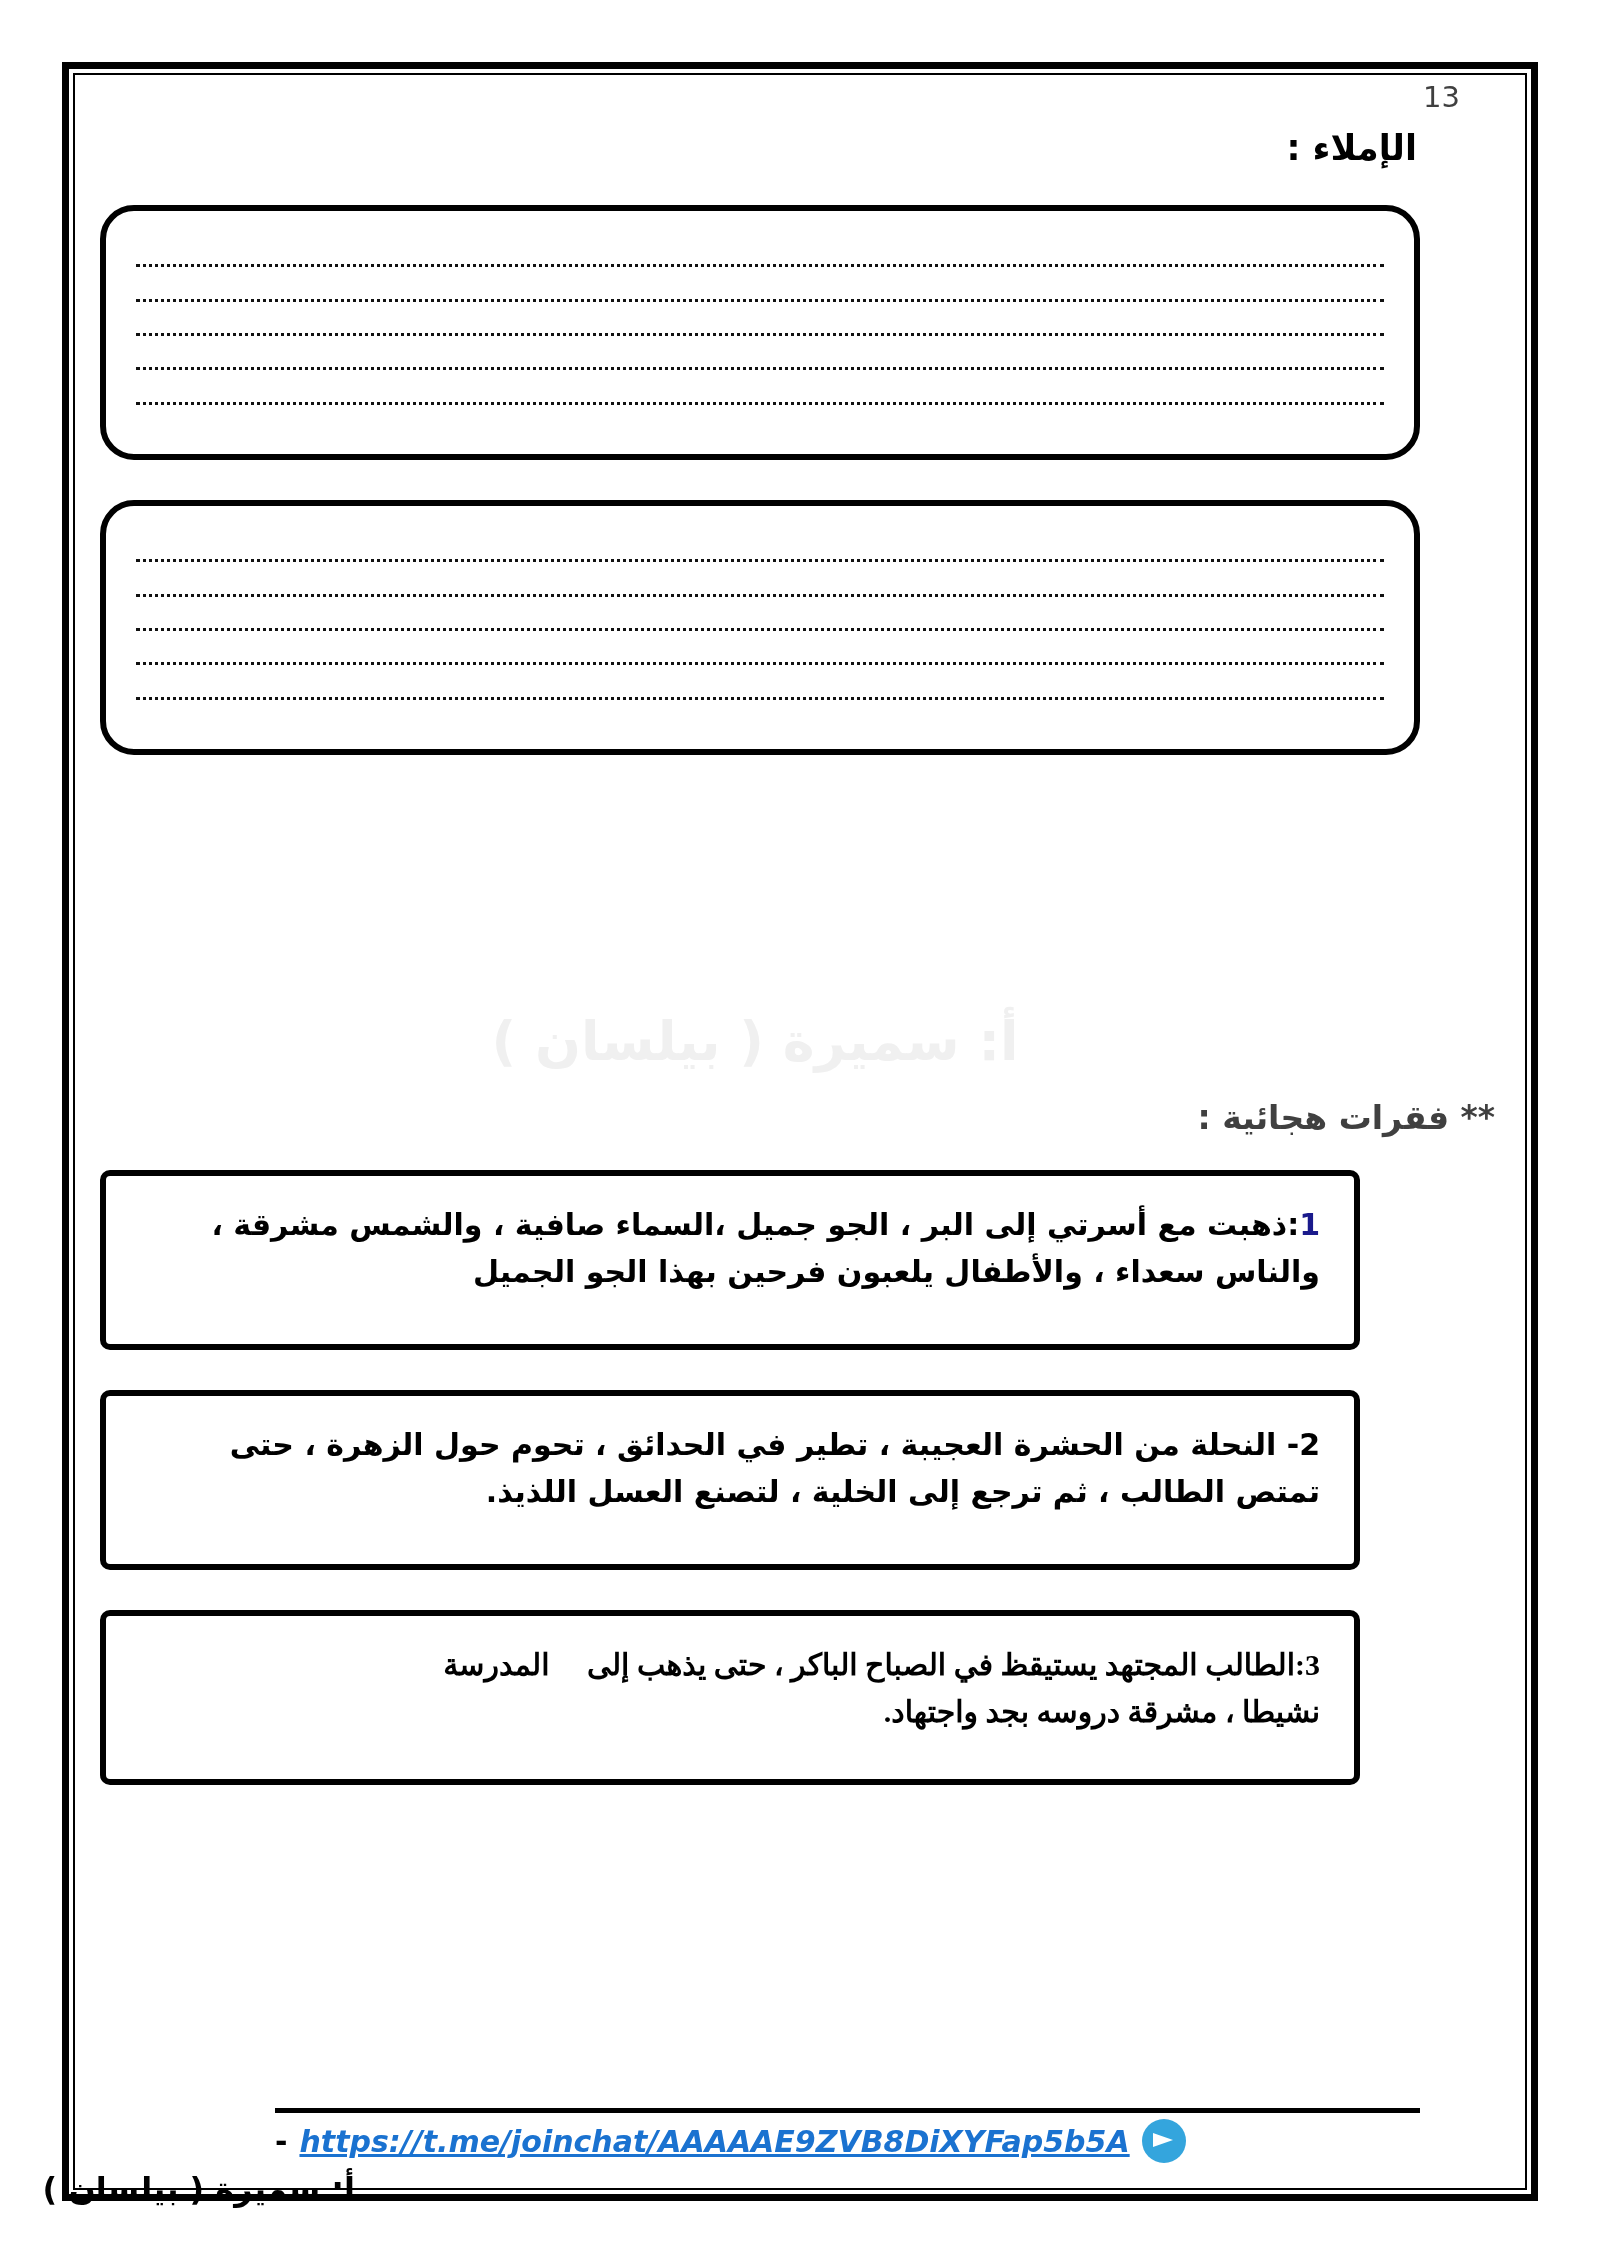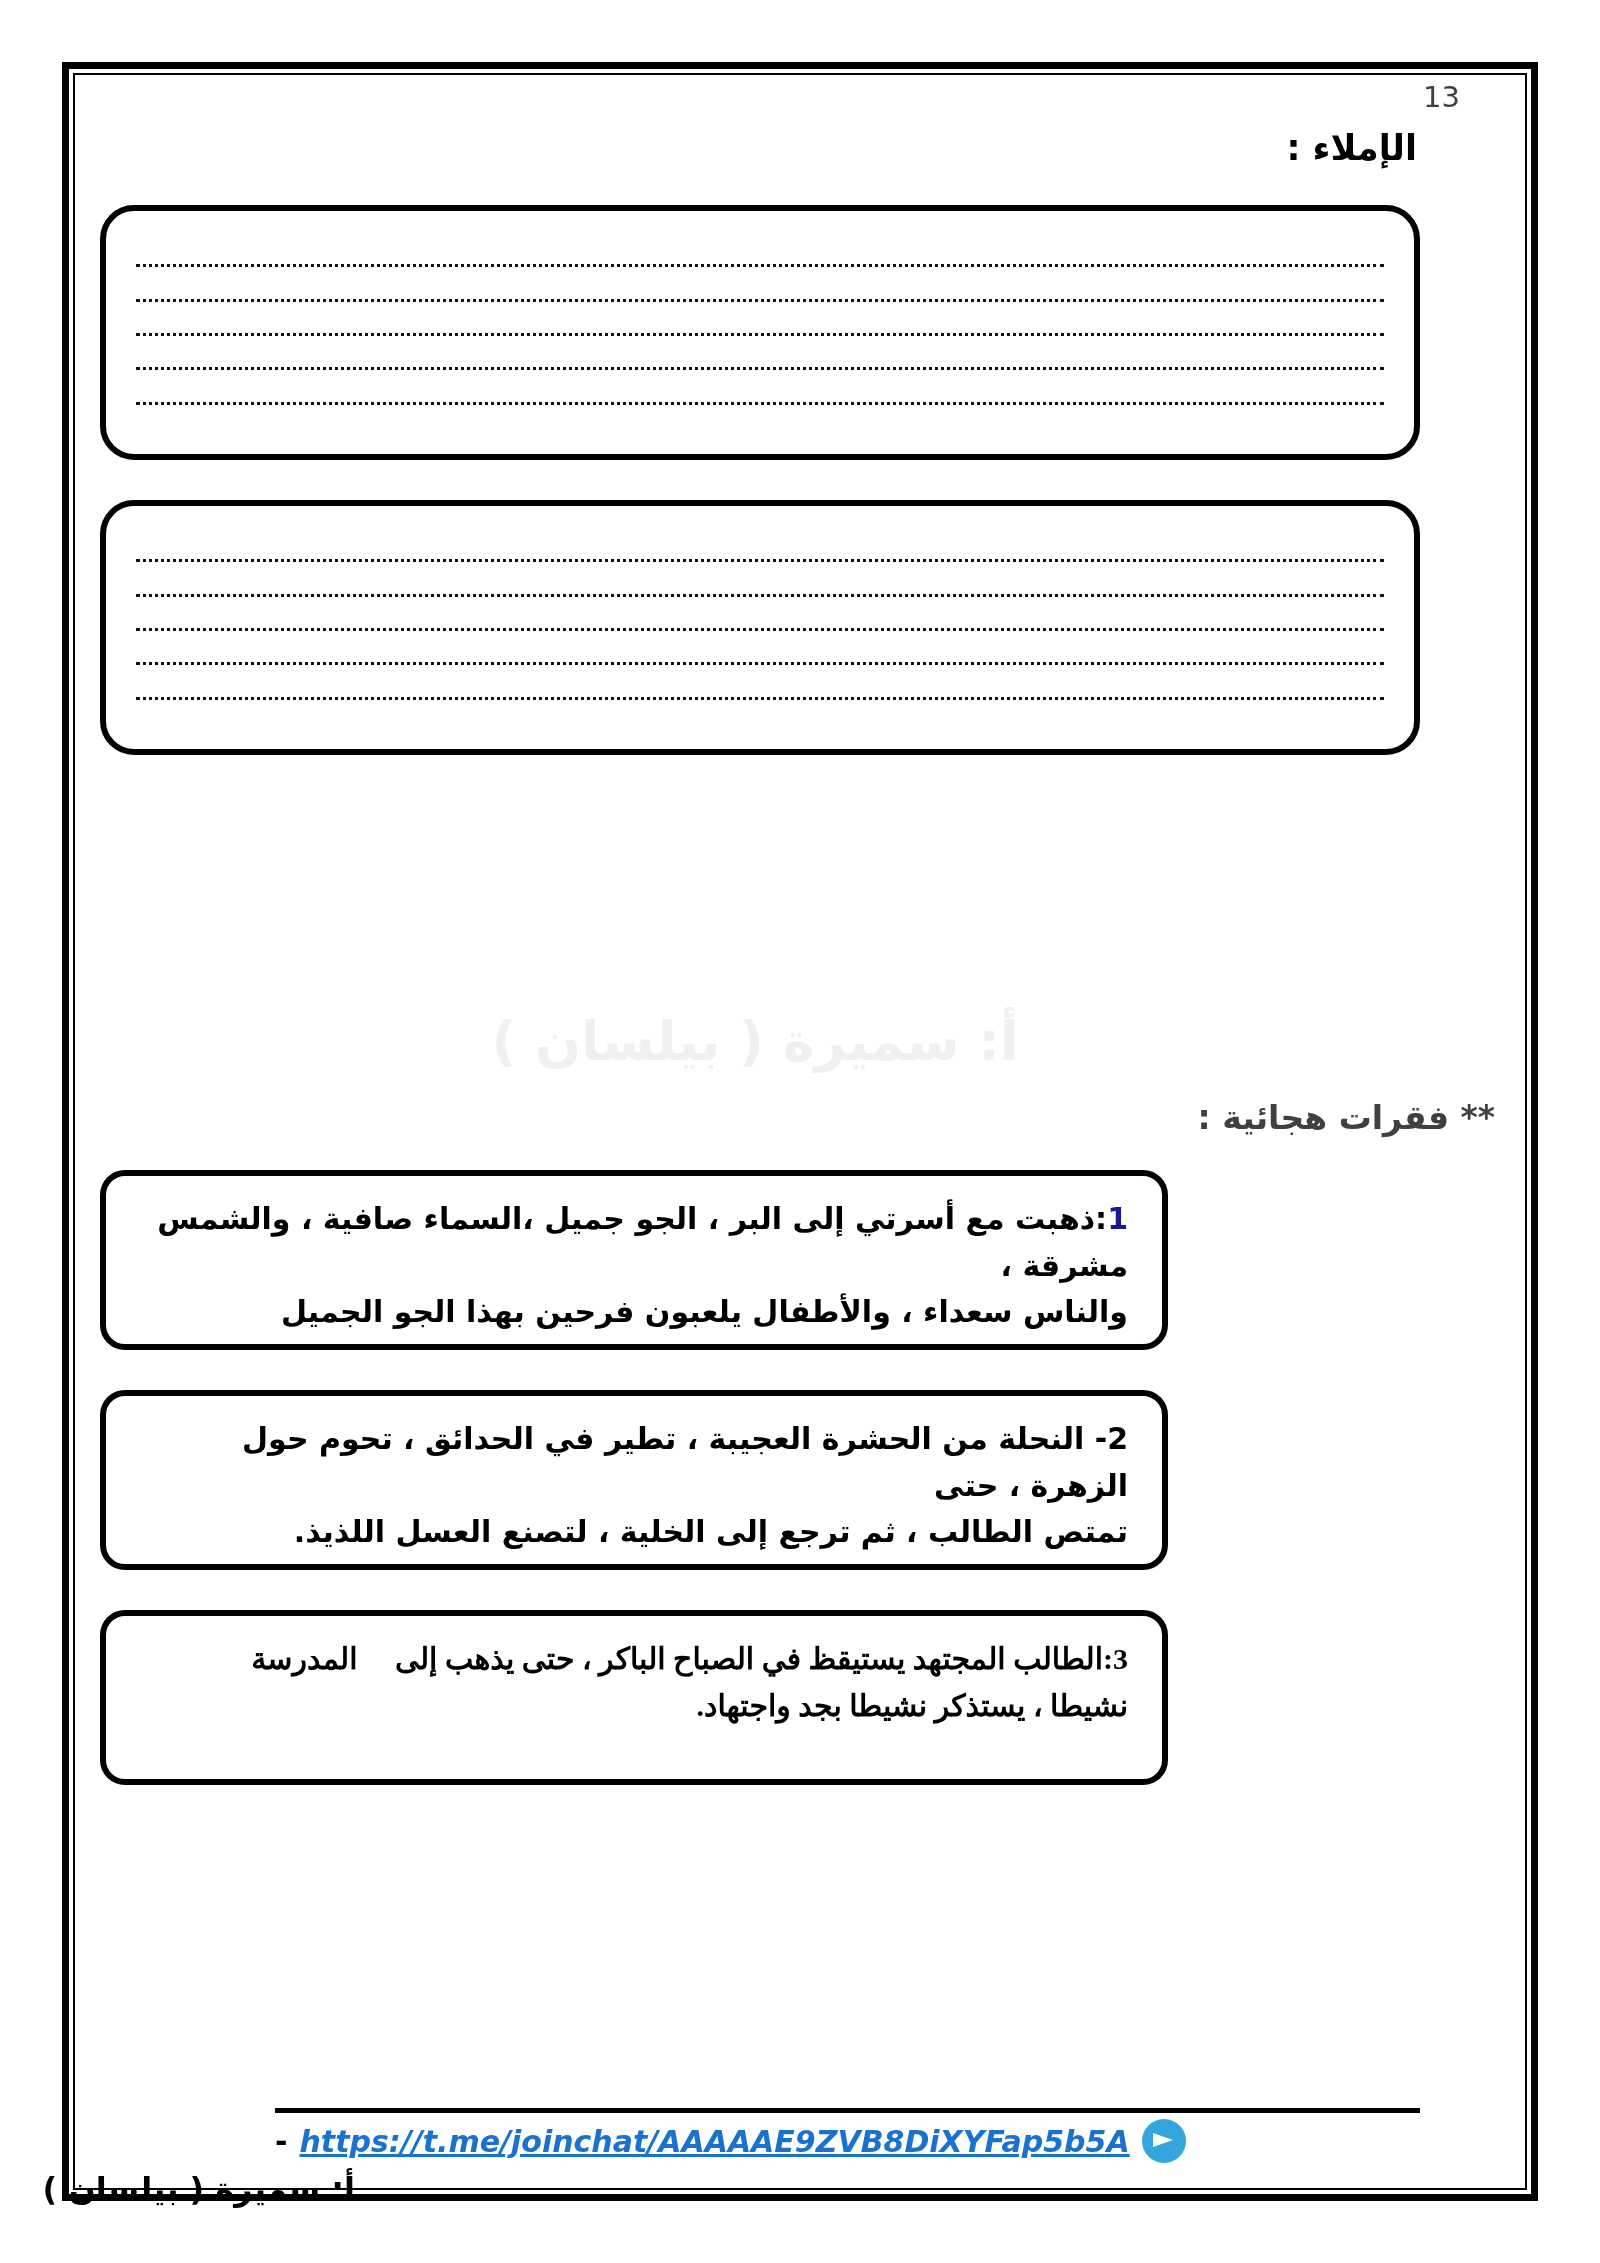--- a/index.html
+++ b/index.html
@@ -124,25 +124,25 @@
     top: 1018px;
     font-size: 33px;
     font-weight: bold;
     color: #404040;
   }
 
   
   .para-box {
     position: absolute;
     left: 15px;
-    width: 1068px;
+    width: 1260px;
     border: 6px solid #000;
-    border-radius: 25px;
-    box-sizing: border-box;
-    padding: 20px 34px 26px 34px;
+    border-radius: 10px;
+    box-sizing: border-box;
+    padding: 26px 34px 26px 34px;
   }
   #para-box-1 { top: 1090px; height: 180px; }
   #para-box-2 { top: 1310px; height: 180px; }
   #para-box-3 { top: 1530px; height: 175px; font-family: Liberation Serif, serif; }
 
   .para-text {
     font-size: 30px;
     font-weight: bold;
     line-height: 1.55;
     color: #000;
@@ -264,21 +264,21 @@
     <div class="para-text centerish">والناس سعداء ، والأطفال يلعبون فرحين بهذا الجو الجميل</div>
   </div>
 
   <div class="para-box" id="para-box-2">
     <div class="para-text">2- النحلة من الحشرة العجيبة ، تطير في الحدائق ، تحوم حول الزهرة ، حتى</div>
     <div class="para-text centerish">تمتص الطالب ، ثم ترجع إلى الخلية ، لتصنع العسل اللذيذ.</div>
   </div>
 
   <div class="para-box" id="para-box-3">
     <div class="para-text">3:الطالب المجتهد يستيقظ في الصباح الباكر ، حتى يذهب إلى     المدرسة</div>
-    <div class="para-text centerish">نشيطا ، يستذكر نشيطا بجد واجتهاد.</div>
+    <div class="para-text centerish">نشيطا ، مشرقة دروسه بجد واجتهاد.</div>
   </div>
 
   <div class="footer-rule"></div>
 
   <div class="footer-link-row">
     <span class="footer-dash">-</span>
     <a class="footer-link" href="#">https://t.me/joinchat/AAAAAE9ZVB8DiXYFap5b5A</a>
     <span class="telegram-icon"></span>
   </div>
 

